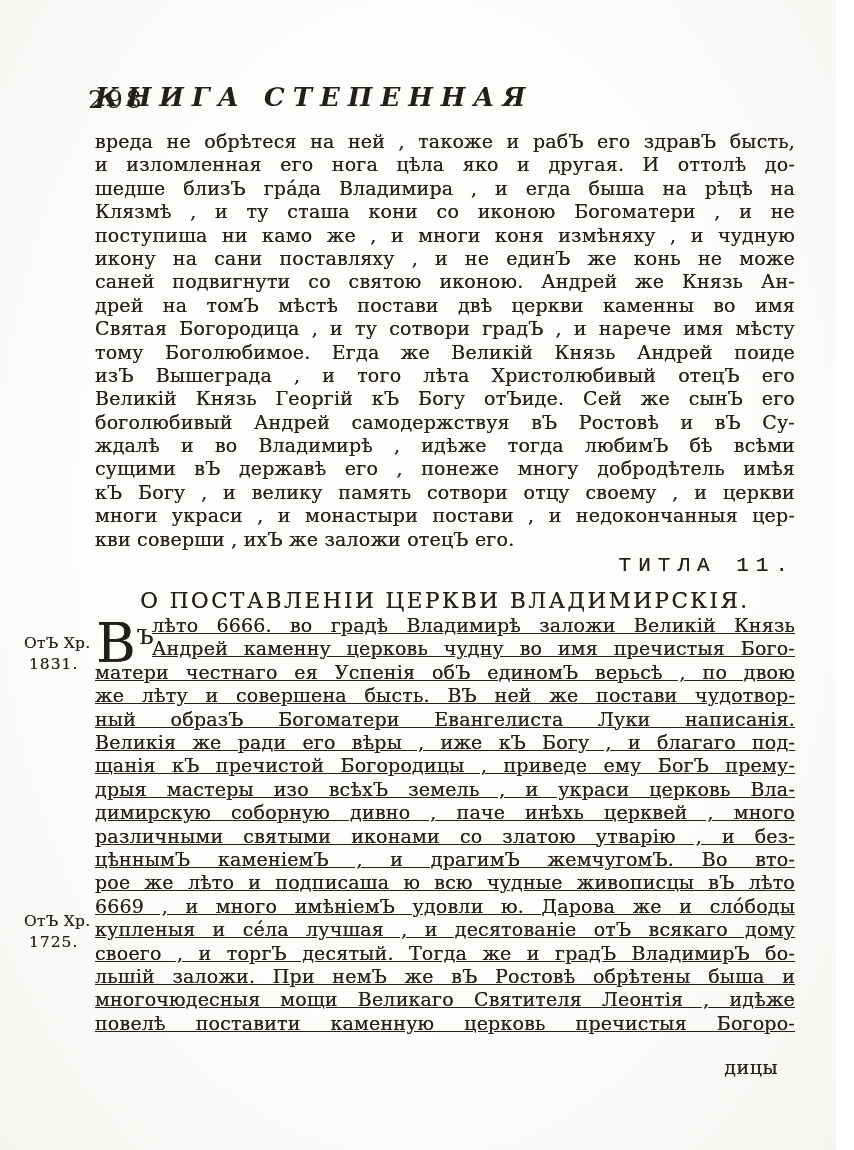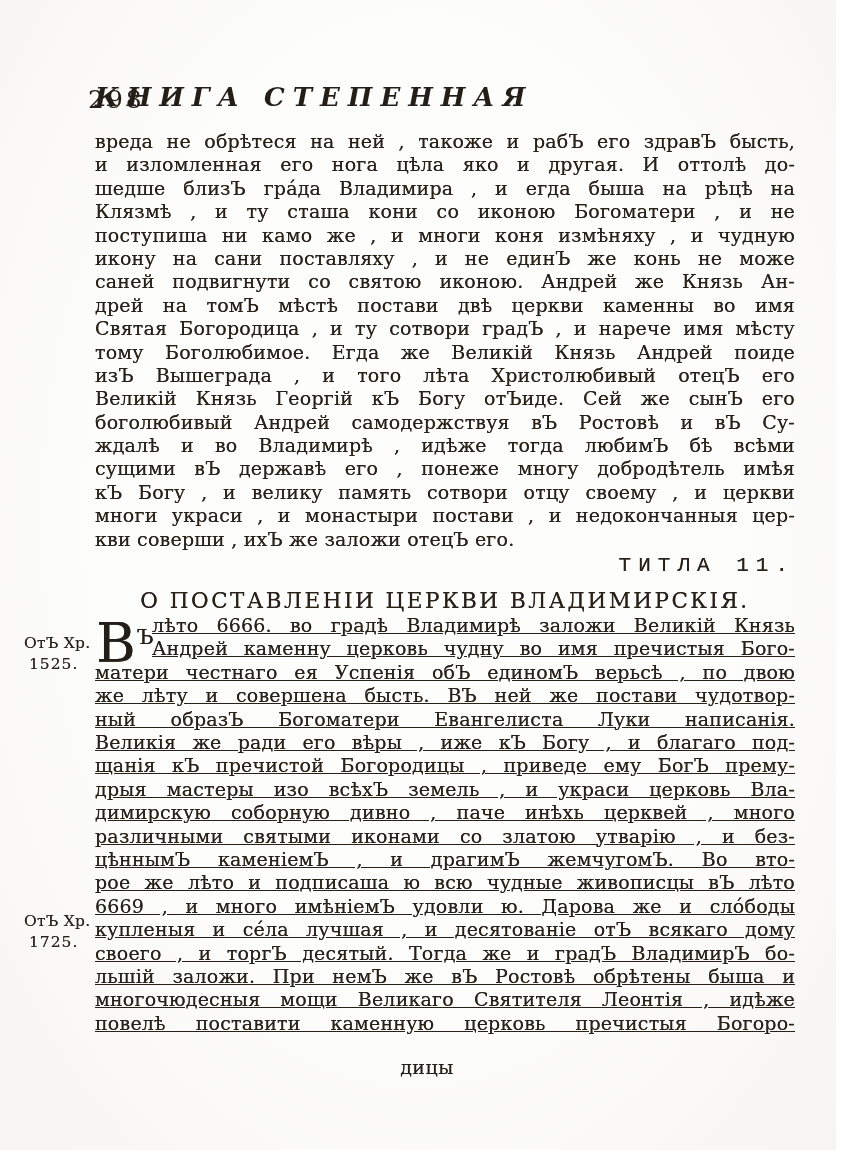--- a/index.html
+++ b/index.html
@@ -75,39 +75,39 @@
     font-size:15.5px;line-height:21px;
     letter-spacing:0.3px;
     color:#2a231c;
     text-shadow:0 0 0.4px rgba(43,36,28,0.7);
   }
   .margin-note .num{padding-left:5px;letter-spacing:1px;}
   .note-1{top:633px;}
   .note-2{top:911px;}
   
   .catchword{
-    position:absolute;left:82px;top:1056px;width:690px;
-    text-align:center;
+    position:absolute;left:88px;top:1056px;width:690px;
+    text-align:right;
     font-size:19px;letter-spacing:0.5px;
     text-shadow:0 0 0.45px rgba(43,36,28,0.8);
   }
 </style>
 </head>
 <body>
 
 <div class="page">
 
   <div class="header">
     <div class="page-number">298</div>
     <div class="header-title">КНИГА СТЕПЕННАЯ</div>
   </div>
 
   <div class="margin-note note-1">
     <div>ОтЪ Хр.</div>
-    <div class="num">1525.</div>
+    <div class="num">1831.</div>
   </div>
 
   <div class="margin-note note-2">
     <div>ОтЪ Хр.</div>
     <div class="num">1725.</div>
   </div>
 
   <div class="text-col">
 
     <div class="para para1">

